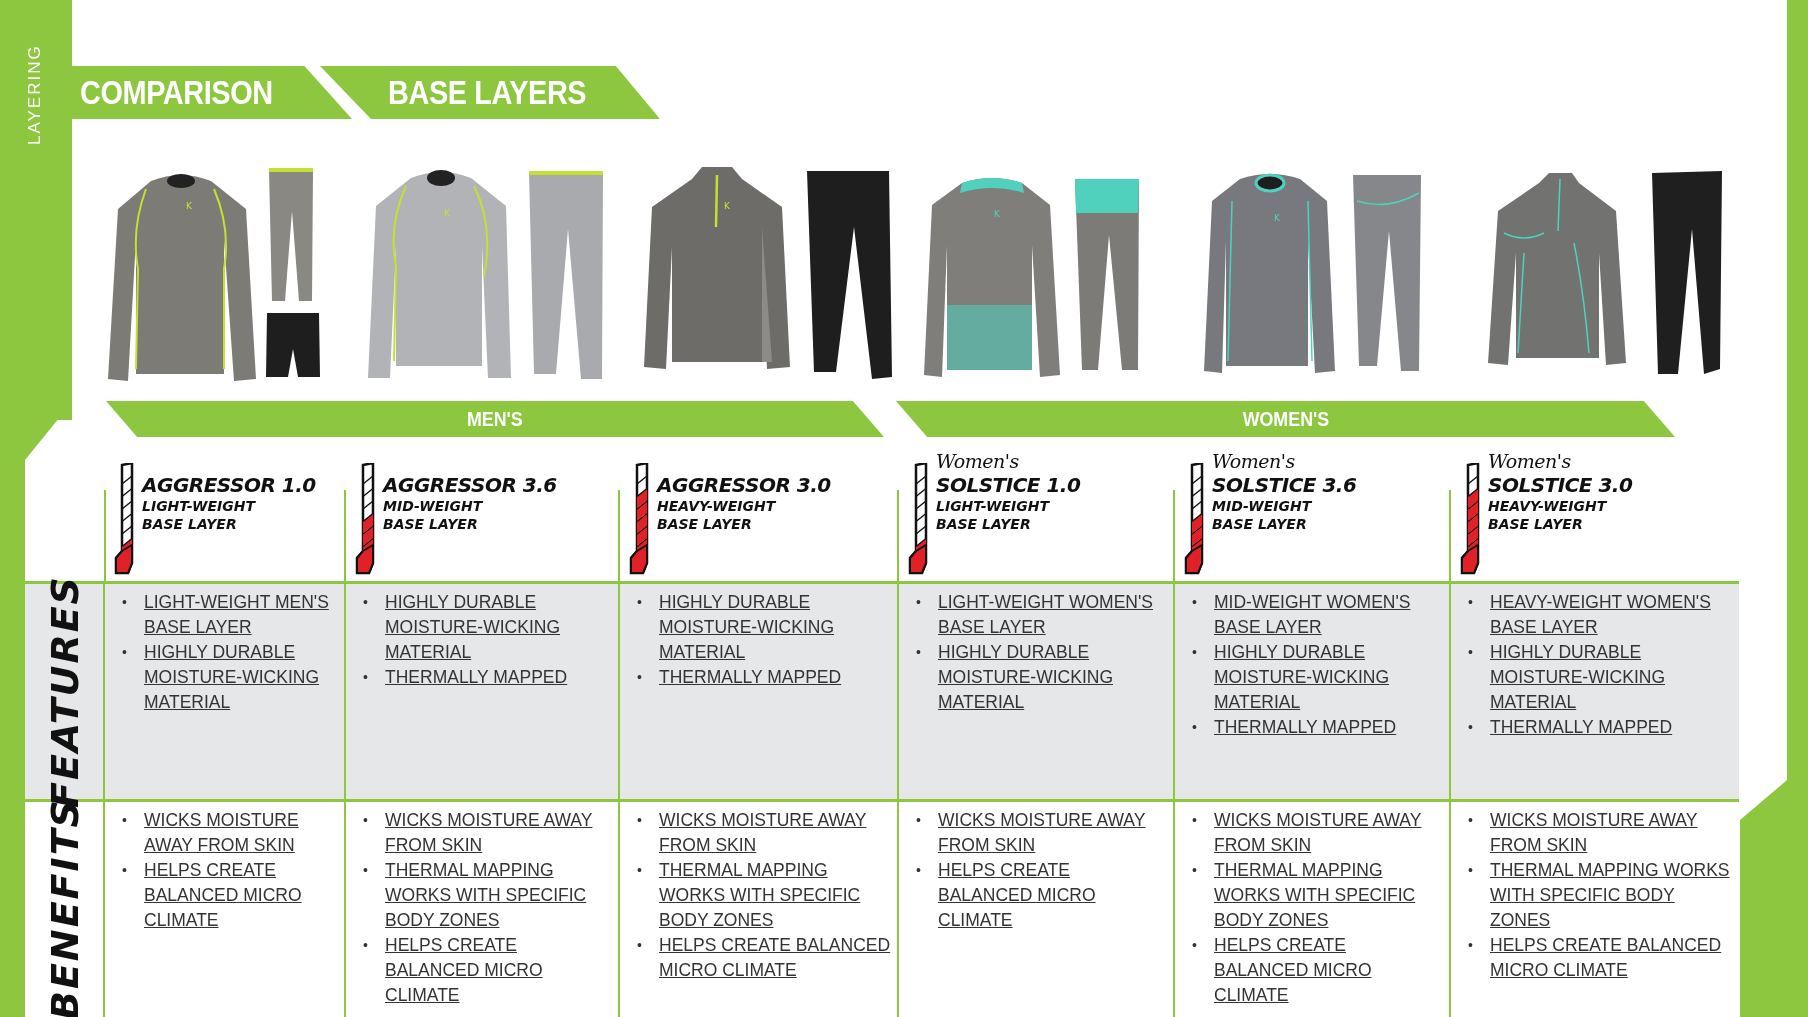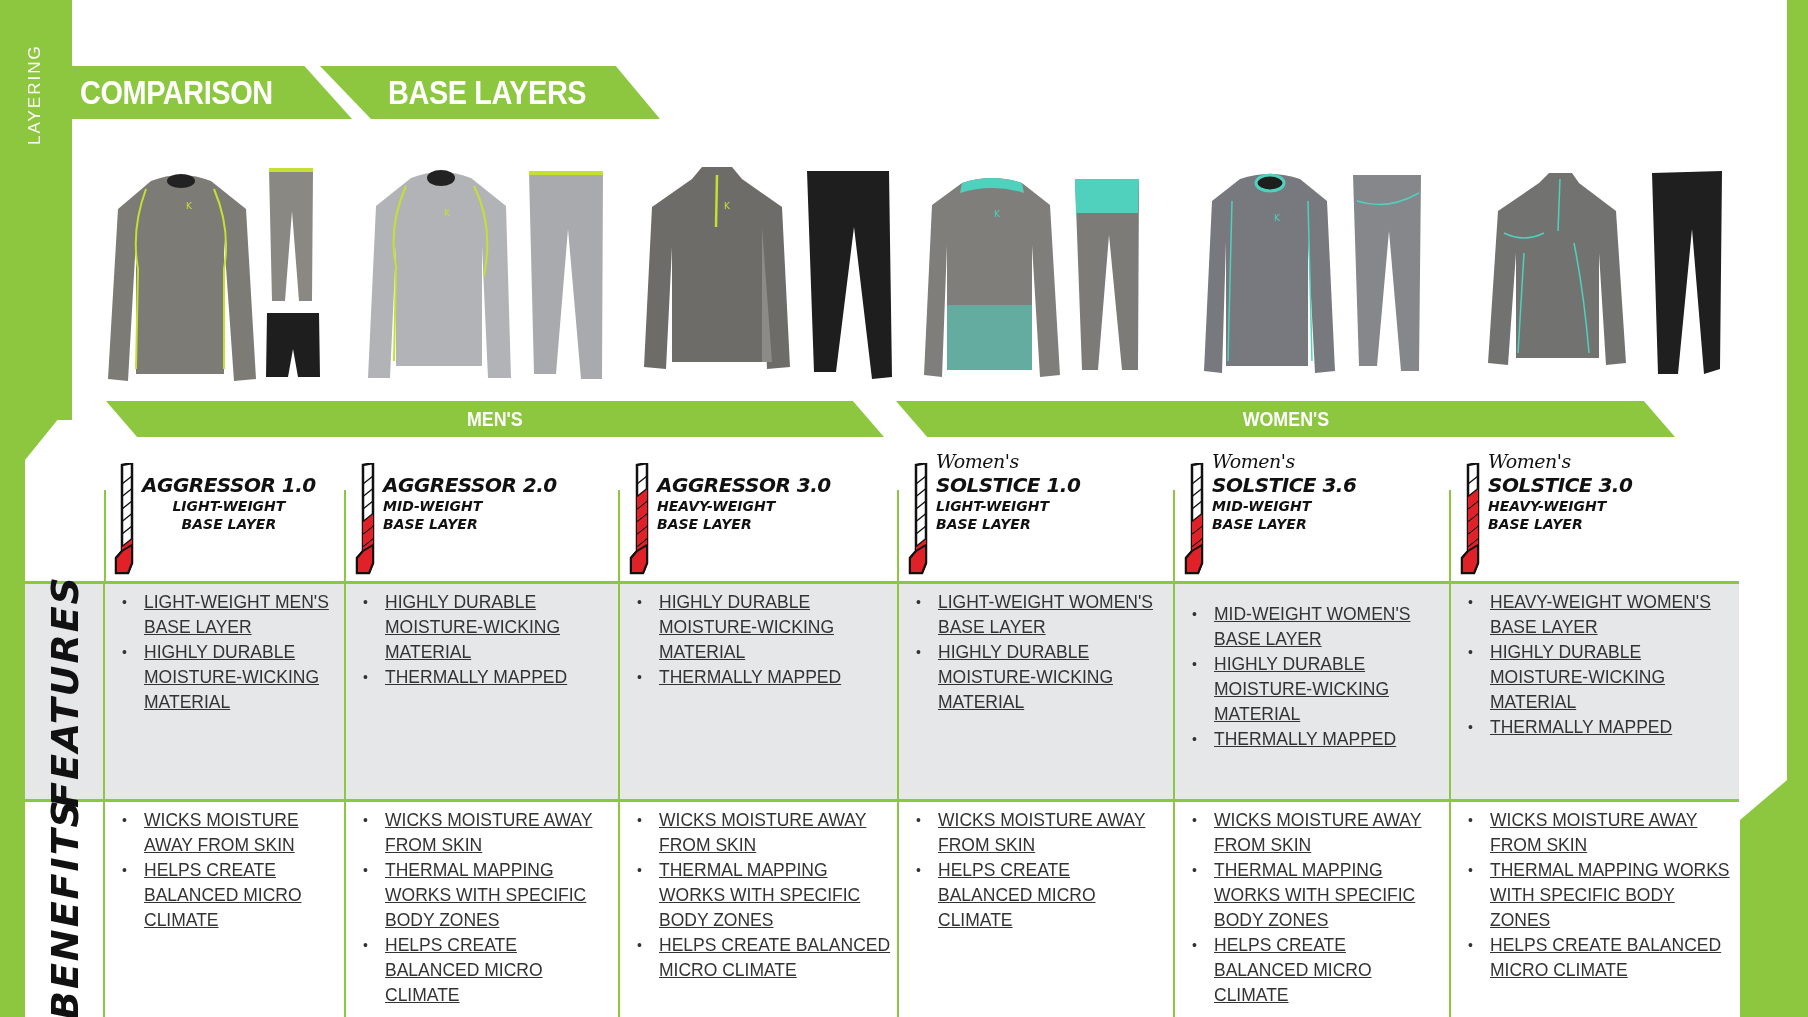--- a/index.html
+++ b/index.html
@@ -206,21 +206,21 @@
 <div class="vline" style="left:1449px;top:490px;height:527px;"></div>
 
 <div class="row-label" style="top:584px;height:215px;">
   <span>FEATURES</span>
 </div>
 <div class="row-label" style="top:802px;height:215px;">
   <span>BENEFITS</span>
 </div>
 
 <div id="col-headers">
-    <div class="col-head" style="left: 104px; width: 240px; text-align: center;">
+    <div class="col-head" style="left: 104px; width: 240px;">
       <div class="thermo"><svg viewBox="0 0 20 112" width="20" height="112">
           <path d="M8,2 L18,0 L18,100 L14,110 L2,110 L2,95 L8,88 Z" fill="#fff" stroke="#111" stroke-width="2.5"></path>
           <path d="M2,108 L18,100 L18,88 L8,96 Z" fill="#e02127"></path>
           <line x1="8" y1="96" x2="18" y2="88" stroke="#111" stroke-width="1.5"></line>
           <path d="M8,95.5 L18,87.5 L18,75.5 L8,83.5 Z" fill="#e02127"></path>
           <line x1="8" y1="83.5" x2="18" y2="75.5" stroke="#111" stroke-width="1.5"></line>
           <line x1="8" y1="71" x2="18" y2="63" stroke="#111" stroke-width="1.5"></line>
           <line x1="8" y1="58.5" x2="18" y2="50.5" stroke="#111" stroke-width="1.5"></line>
           <line x1="8" y1="46" x2="18" y2="38" stroke="#111" stroke-width="1.5"></line>
           <line x1="8" y1="33.5" x2="18" y2="25.5" stroke="#111" stroke-width="1.5"></line>
@@ -243,21 +243,21 @@
           <path d="M8,83 L18,75 L18,63 L8,71 Z" fill="#e02127"></path>
           <line x1="8" y1="71" x2="18" y2="63" stroke="#111" stroke-width="1.5"></line>
           <path d="M8,70.5 L18,62.5 L18,50.5 L8,58.5 Z" fill="#e02127"></path>
           <line x1="8" y1="58.5" x2="18" y2="50.5" stroke="#111" stroke-width="1.5"></line>
           <line x1="8" y1="46" x2="18" y2="38" stroke="#111" stroke-width="1.5"></line>
           <line x1="8" y1="33.5" x2="18" y2="25.5" stroke="#111" stroke-width="1.5"></line>
           <line x1="8" y1="21" x2="18" y2="13" stroke="#111" stroke-width="1.5"></line>
           <path d="M2,95 L8,88 L18,82 L18,100 L14,110 L2,110 Z" fill="#e02127" stroke="#111" stroke-width="2"></path>
         </svg></div>
       <div class="head-text" style="top: 18px;">
-        <div class="prod-name">AGGRESSOR 2.0</div>
+        <div class="prod-name">AGGRESSOR 3.6</div>
         <div class="prod-sub">MID-WEIGHT</div>
         <div class="prod-sub">BASE LAYER</div>
       </div>
     </div>
     <div class="col-head" style="left: 619px; width: 282px;">
       <div class="thermo"><svg viewBox="0 0 20 112" width="20" height="112">
           <path d="M8,2 L18,0 L18,100 L14,110 L2,110 L2,95 L8,88 Z" fill="#fff" stroke="#111" stroke-width="2.5"></path>
           <path d="M2,108 L18,100 L18,88 L8,96 Z" fill="#e02127"></path>
           <line x1="8" y1="96" x2="18" y2="88" stroke="#111" stroke-width="1.5"></line>
           <path d="M8,95.5 L18,87.5 L18,75.5 L8,83.5 Z" fill="#e02127"></path>
@@ -394,21 +394,21 @@
         <li>LIGHT-WEIGHT WOMEN'S BASE LAYER</li>
         <li>HIGHLY DURABLE MOISTURE-WICKING MATERIAL</li>
       </ul>
     </div>
     <div class="cell" style="left: 898px; top: 802px; width: 275px;">
       <ul>
         <li>WICKS MOISTURE AWAY FROM SKIN</li>
         <li>HELPS CREATE BALANCED MICRO CLIMATE</li>
       </ul>
     </div>
-    <div class="cell" style="left: 1174px; top: 596px; width: 275px;">
+    <div class="cell" style="left: 1174px; top: 584px; width: 275px;">
       <ul>
         <li>MID-WEIGHT WOMEN'S BASE LAYER</li>
         <li>HIGHLY DURABLE MOISTURE-WICKING MATERIAL</li>
         <li>THERMALLY MAPPED</li>
       </ul>
     </div>
     <div class="cell" style="left: 1174px; top: 802px; width: 275px;">
       <ul>
         <li>WICKS MOISTURE AWAY FROM SKIN</li>
         <li>THERMAL MAPPING WORKS WITH SPECIFIC BODY ZONES</li>

